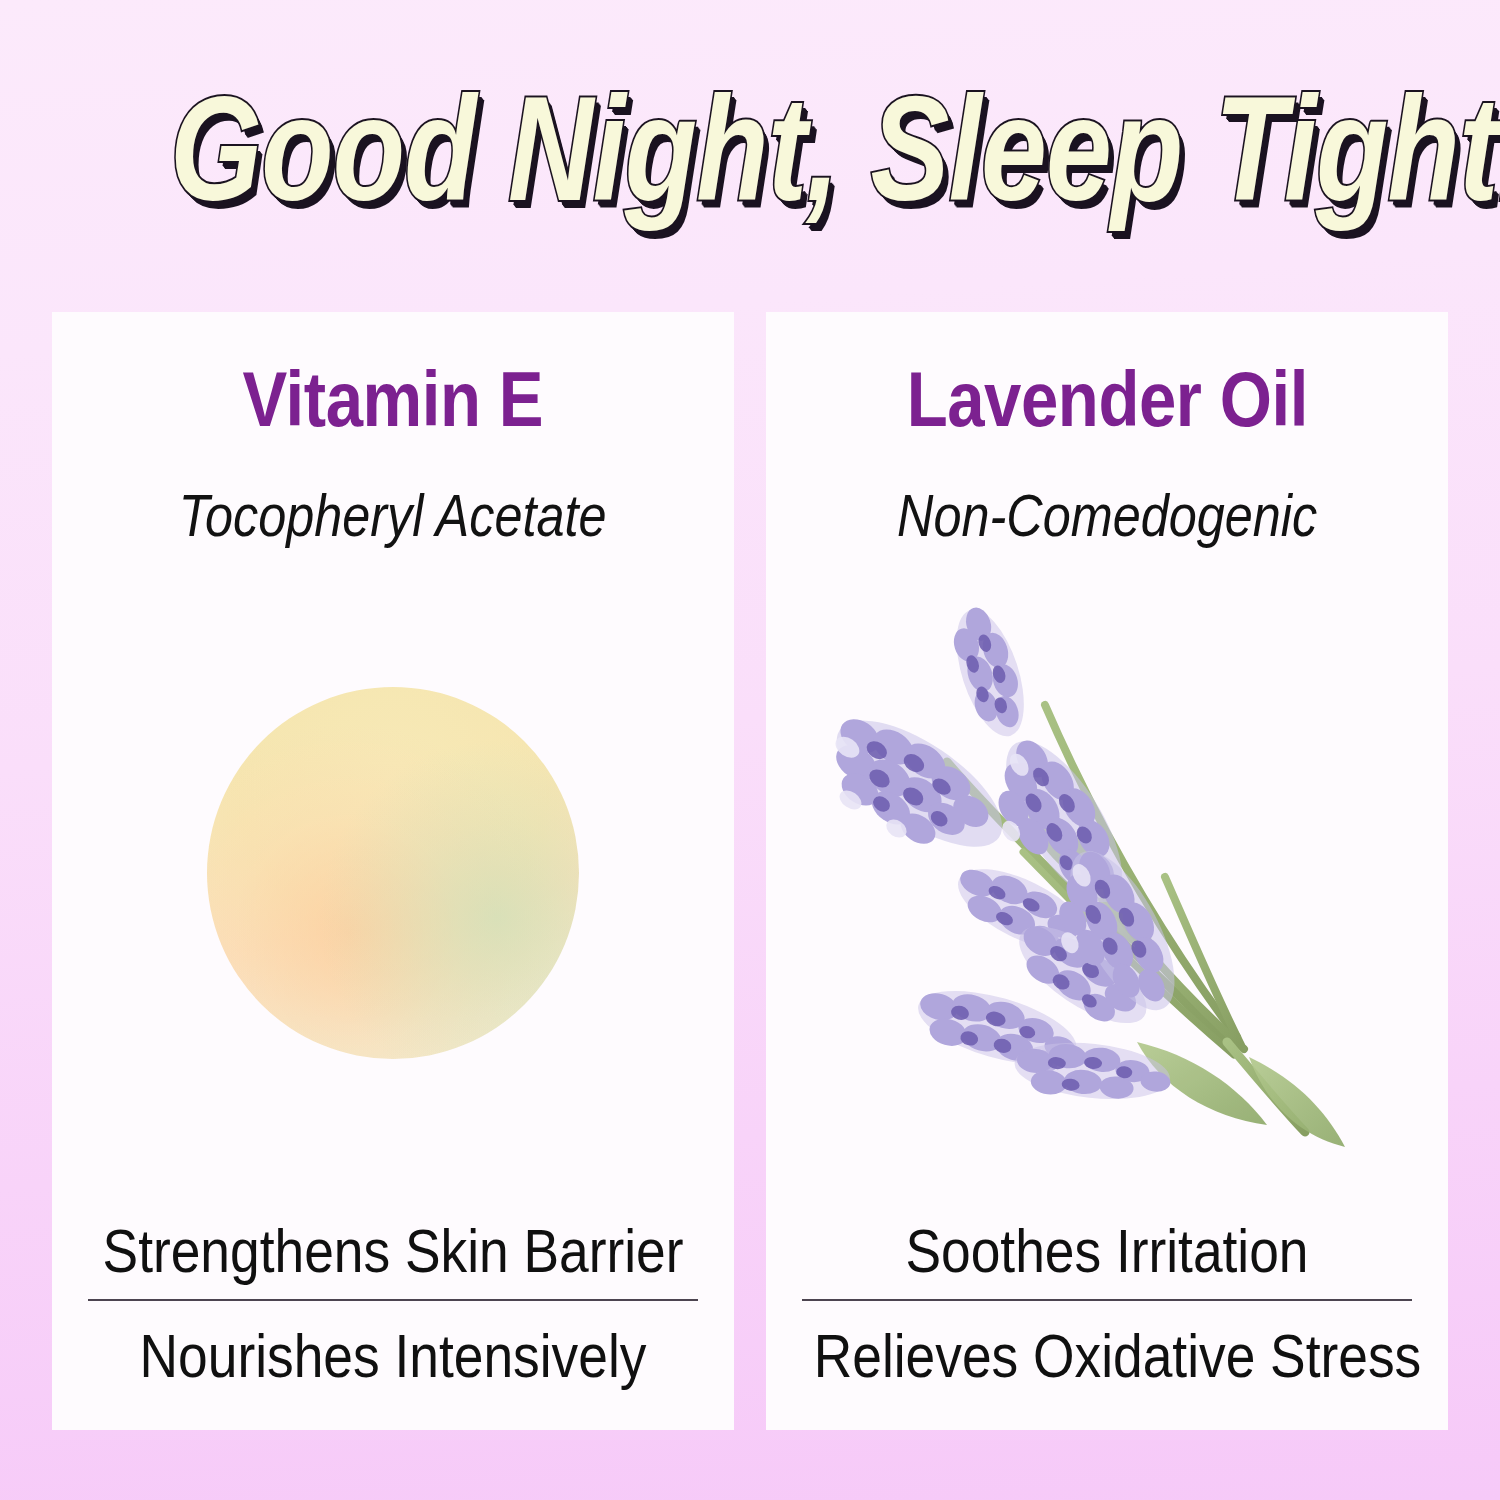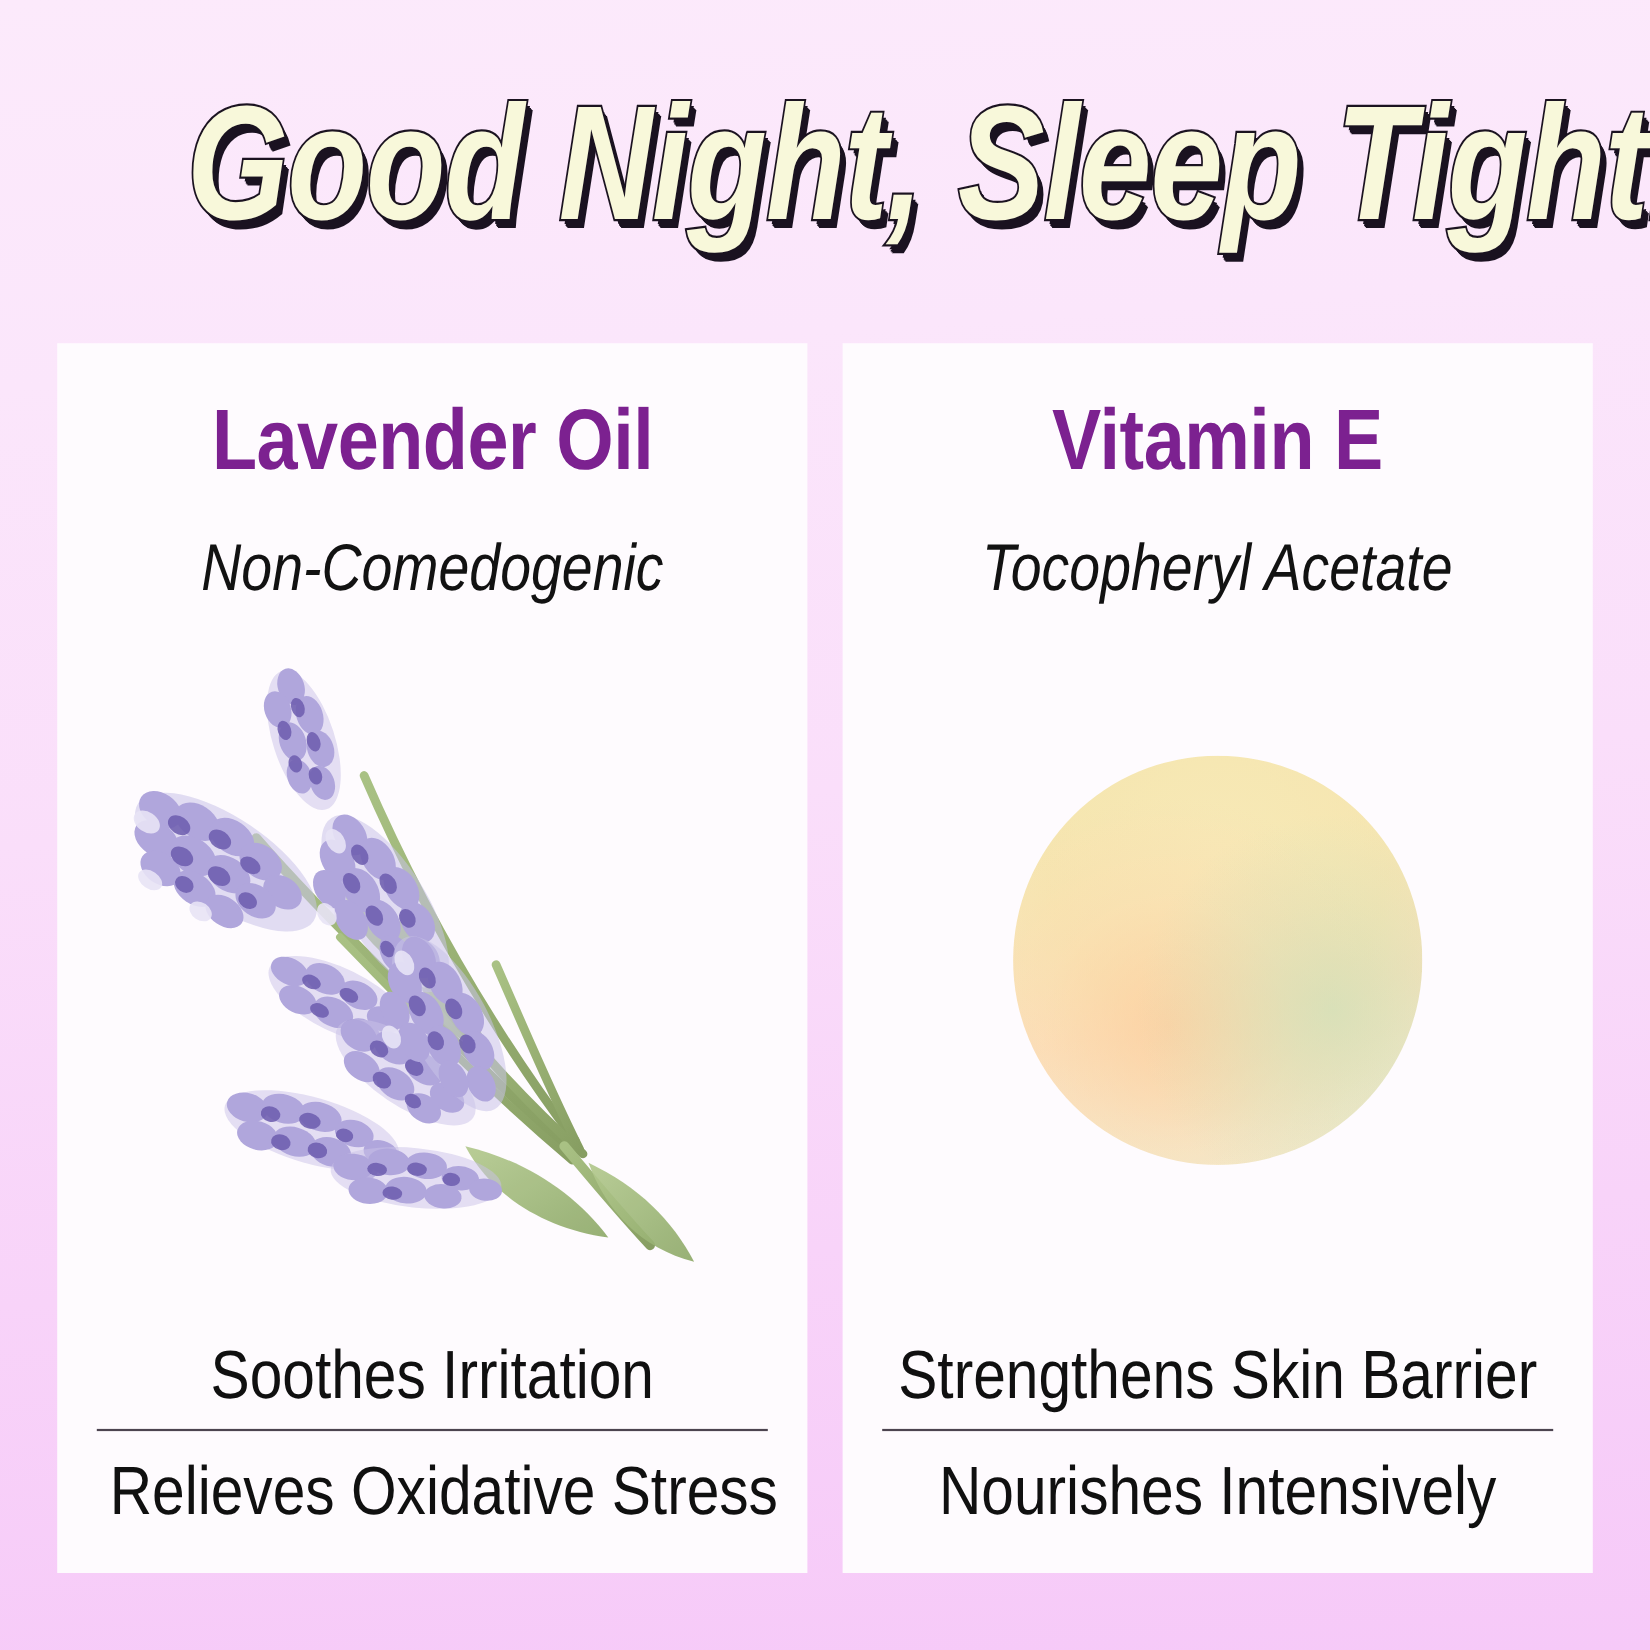--- a/index.html
+++ b/index.html
@@ -158,20 +158,37 @@
 <div id="poster">
 
   <div class="headline-wrap">
     <div class="headline">Good Night, Sleep Tight.</div>
   </div>
 
   <div class="cards">
 
     <div class="card">
 
+      <div class="ingredient-name">Vitamin E</div>
+
+      <div class="inci-name">Tocopheryl Acetate</div>
+
+      <div class="visual">
+        <div class="vitamin-swatch"></div>
+      </div>
+
+      <div class="benefits">
+        <div class="benefit benefit-top">Strengthens Skin Barrier</div>
+        <div class="benefit-divider"></div>
+        <div class="benefit benefit-bottom">Nourishes Intensively</div>
+      </div>
+    </div>
+
+    <div class="card">
+
       <div class="ingredient-name">Lavender Oil</div>
 
       <div class="inci-name">Non-Comedogenic</div>
 
       <div class="visual">
         <svg class="lavender-art" viewBox="0 0 620 600">
           <defs>
             <linearGradient id="stemg" x1="0" y1="0" x2="1" y2="1">
               <stop offset="0%" stop-color="#A9C184"></stop>
               <stop offset="100%" stop-color="#879E62"></stop>
@@ -392,31 +409,14 @@
         </svg>
       </div>
 
       <div class="benefits">
         <div class="benefit benefit-top">Soothes Irritation</div>
         <div class="benefit-divider"></div>
         <div class="benefit benefit-bottom">Relieves Oxidative Stress</div>
       </div>
     </div>
 
-    <div class="card">
-
-      <div class="ingredient-name">Vitamin E</div>
-
-      <div class="inci-name">Tocopheryl Acetate</div>
-
-      <div class="visual">
-        <div class="vitamin-swatch"></div>
-      </div>
-
-      <div class="benefits">
-        <div class="benefit benefit-top">Strengthens Skin Barrier</div>
-        <div class="benefit-divider"></div>
-        <div class="benefit benefit-bottom">Nourishes Intensively</div>
-      </div>
-    </div>
-
   </div>
 </div>
 
 </body></html>

